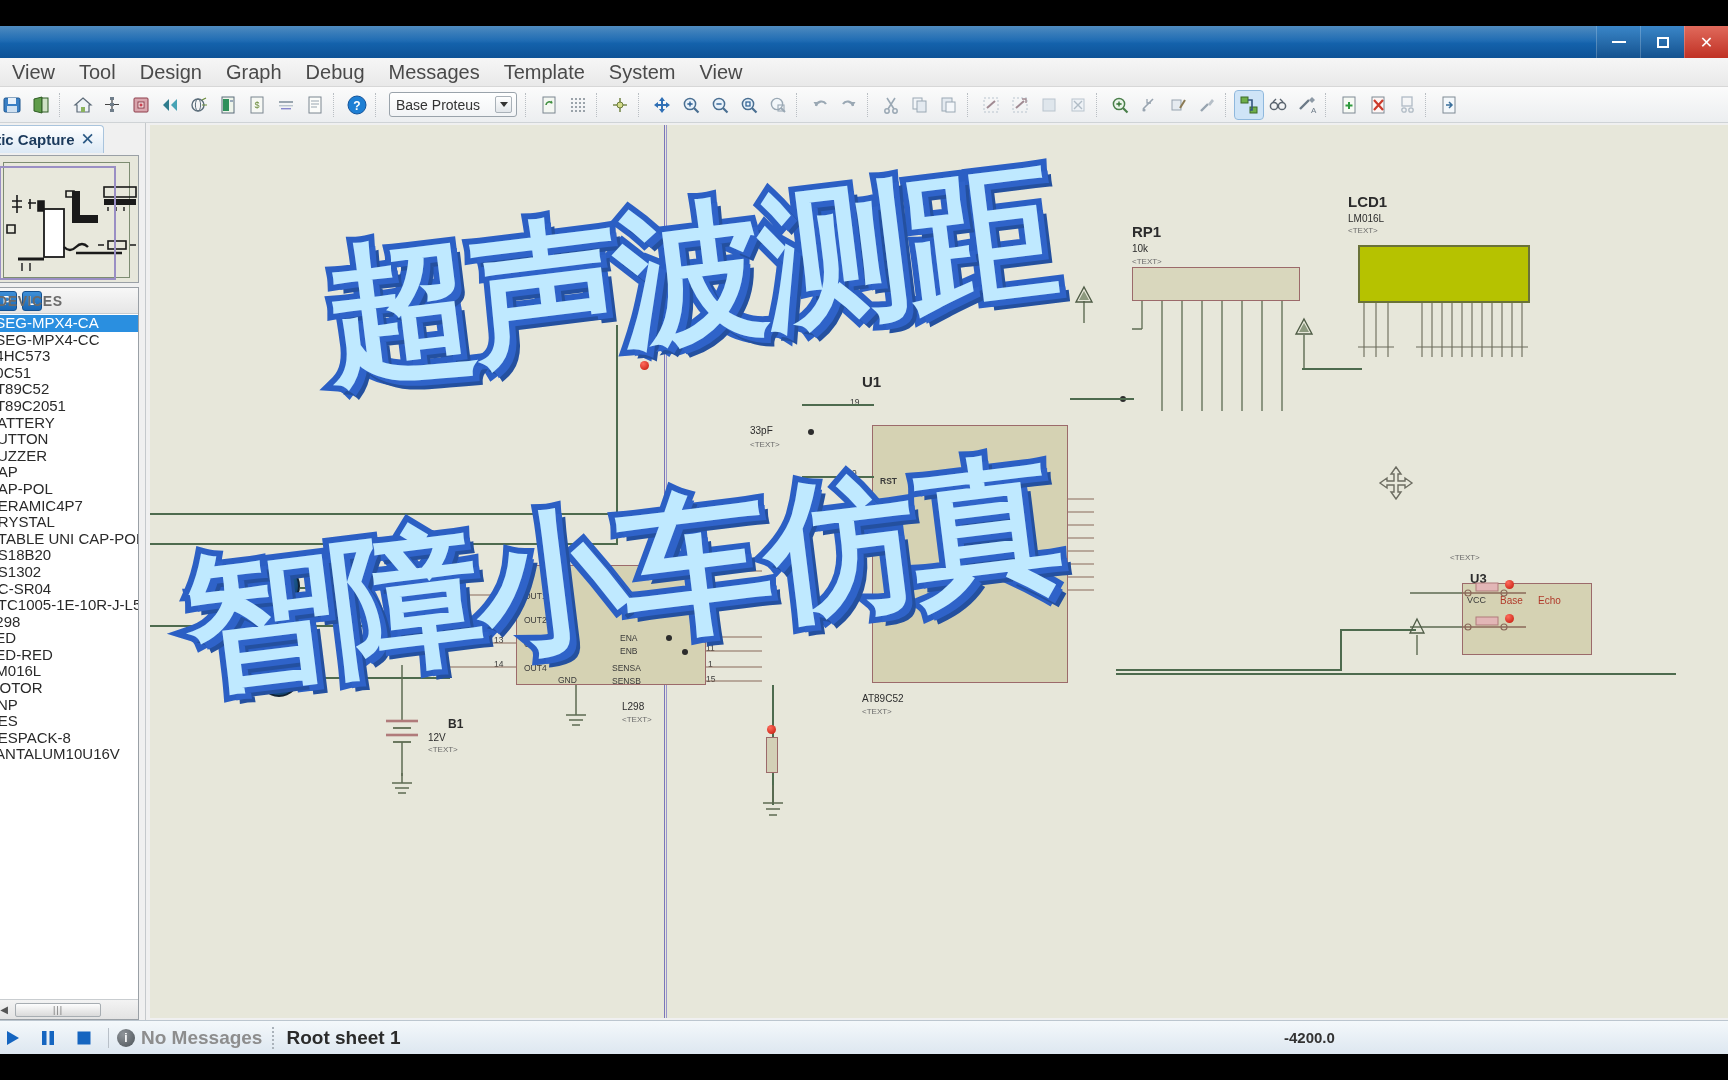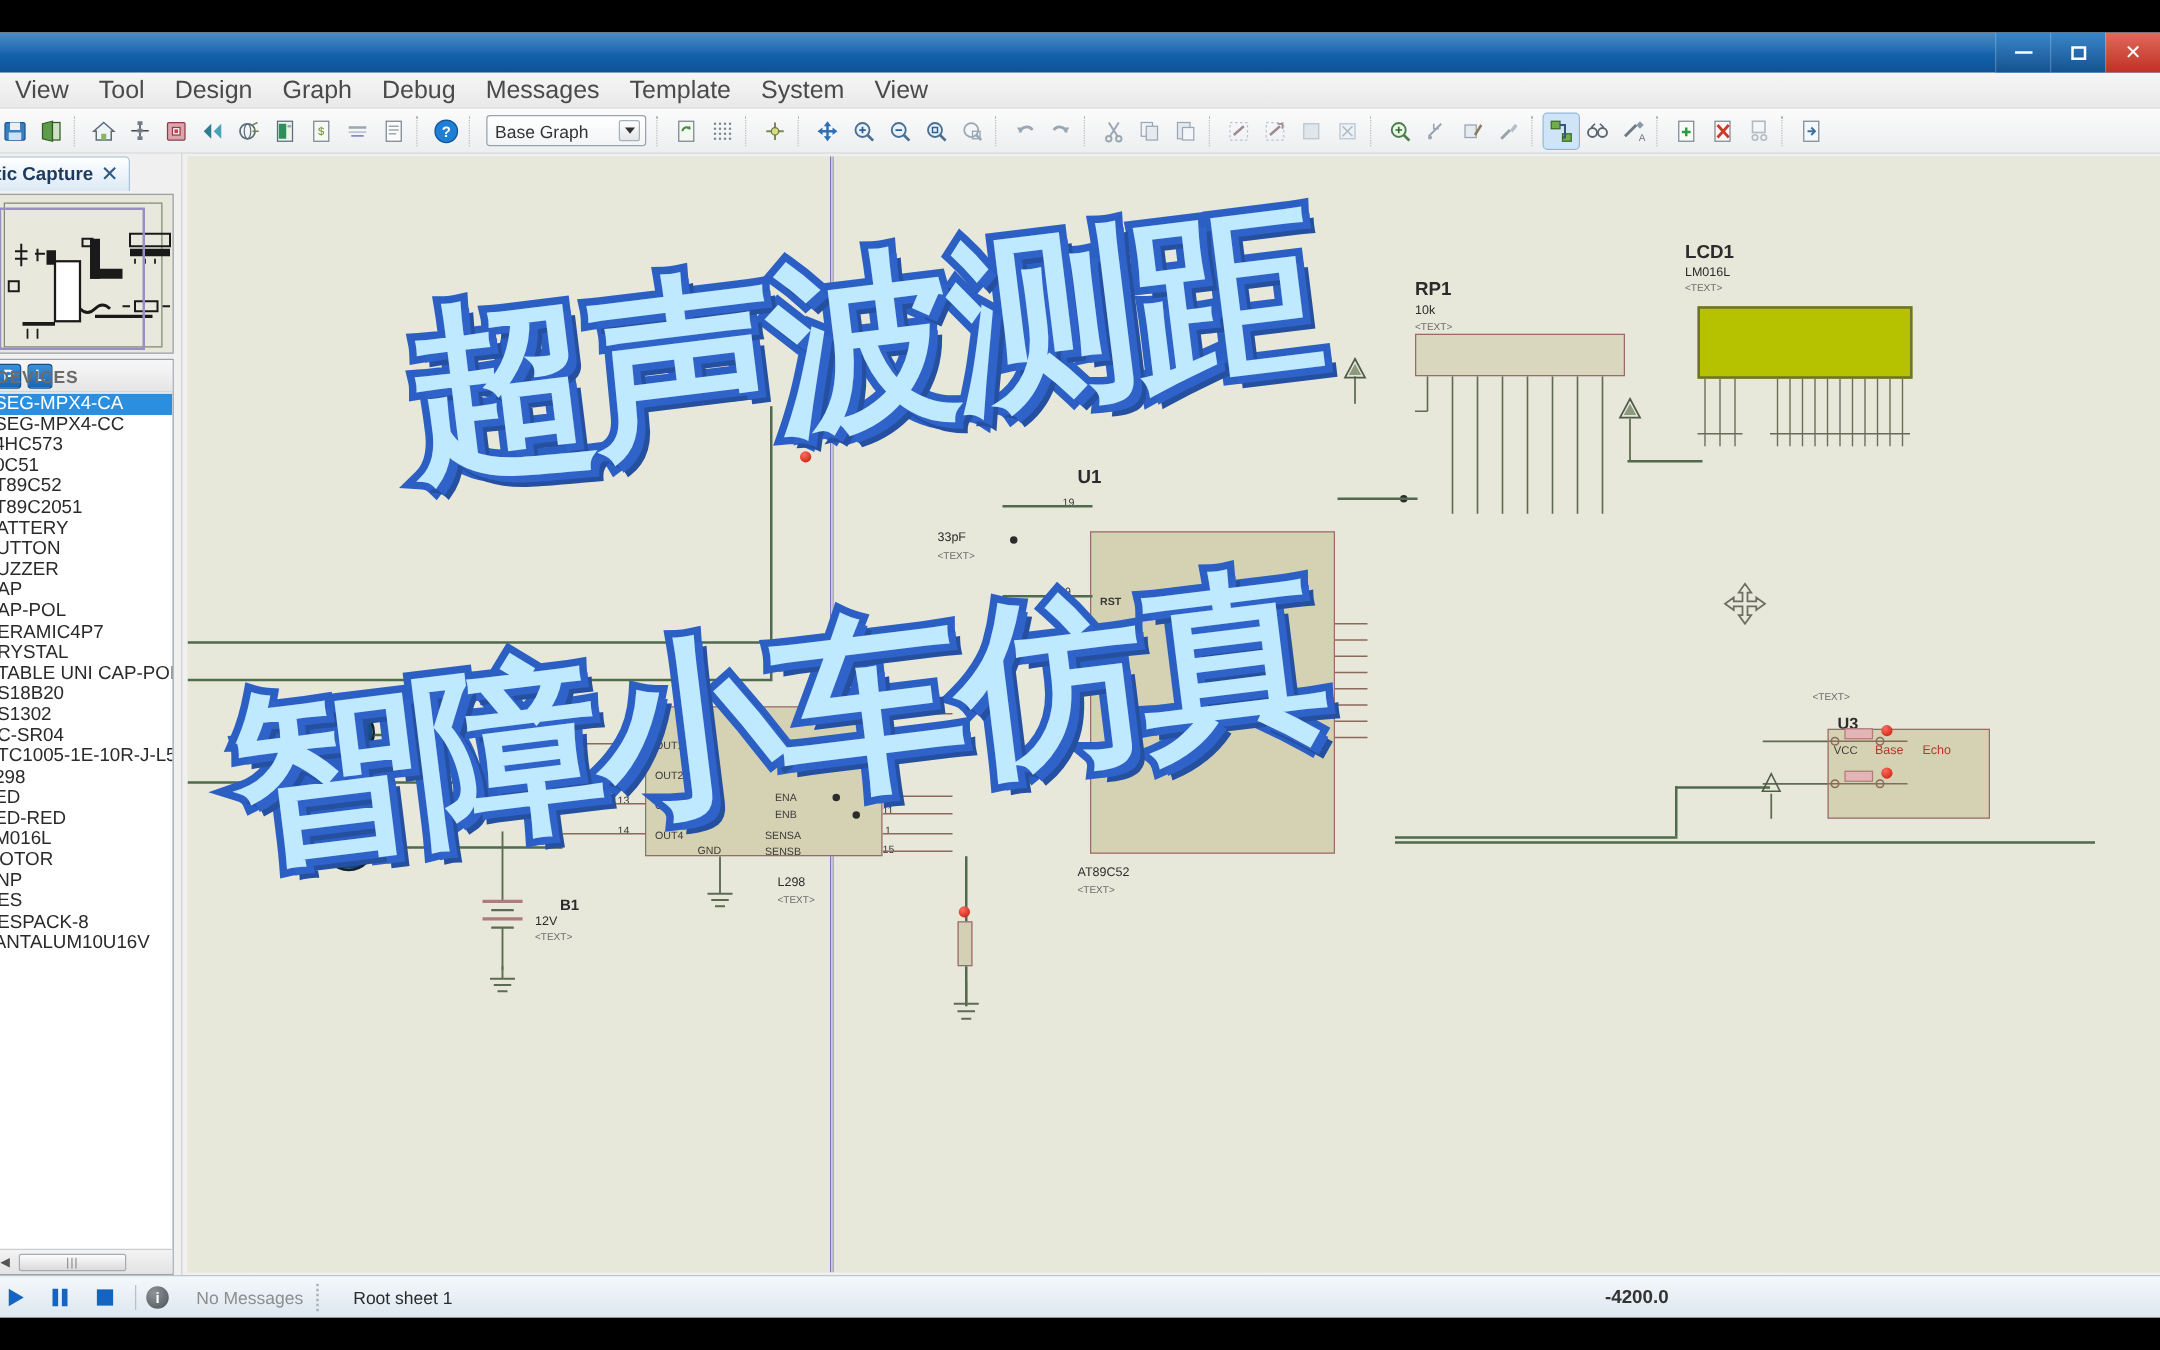--- a/index.html
+++ b/index.html
@@ -247,21 +247,21 @@
     position:absolute; left:0; bottom:0;
     width: 1734px; height: 34px;
     background: linear-gradient(180deg,#f4f8fb,#dde7f0);
     border-top:1px solid #bcc6cf;
     display:flex; align-items:center;
   }
   .sb-transport { display:flex; align-items:center; gap:4px; padding-left:2px;}
   .sb-btn { width:32px;height:28px;display:flex;align-items:center;justify-content:center;}
   .sb-sep { width:1px;height:20px;background:#b8c0c8;margin:0 8px;}
   .sb-dotsep { width:4px;height:22px;border-left:2px dotted #aab2ba; margin:0 10px;}
-  .sb-text { font-size:14px; color:#8d8d8d; font-weight:400; white-space:nowrap;margin-left:16px;}
+  .sb-text { font-size:19px; color:#8d8d8d; font-weight:700; white-space:nowrap;}
   .sb-text.dark { color:#2b2b2b; }
   .sb-coord { position:absolute; left:1290px; font-size:15px; color:#333; font-weight:600;}
   .info-ico {
     width:18px;height:18px;border-radius:50%;
     background: radial-gradient(circle at 35% 30%, #8f9499, #4b5257);
     color:#fff;font-size:12px;font-weight:700;
     display:flex;align-items:center;justify-content:center;
     margin-right:6px;
   }
   
@@ -429,21 +429,21 @@
       </div>
       <div class="tb-sep"></div>
       <div class="tb-btn">
         <svg width="22" height="22" viewBox="0 0 22 22">
             <circle cx="11" cy="11" r="9" fill="#1e7fd4" stroke="#13539a"></circle>
             <text x="11" y="15.5" font-size="12" font-weight="bold" text-anchor="middle" fill="#fff" font-family="Liberation Sans">?</text>
           </svg>
       </div>
       <div class="tb-sep"></div>
       <div class="tb-combo">
-        <span>Base Graph</span>
+        <span>Base Proteus</span>
         <span class="caret">
             <i></i>
           </span>
       </div>
       <div class="tb-sep"></div>
       <div class="tb-btn">
         <svg width="20" height="20" viewBox="0 0 20 20">
             <rect x="4" y="2" width="12" height="16" fill="#f4f7f2" stroke="#7b8690"></rect>
             <path d="M7 10a3.4 3.4 0 016 -2" stroke="#3f8f3f" stroke-width="1.6" fill="none"></path>
             <path d="M13 5.5 l.4 3 -3 -.6 z" fill="#3f8f3f"></path>

